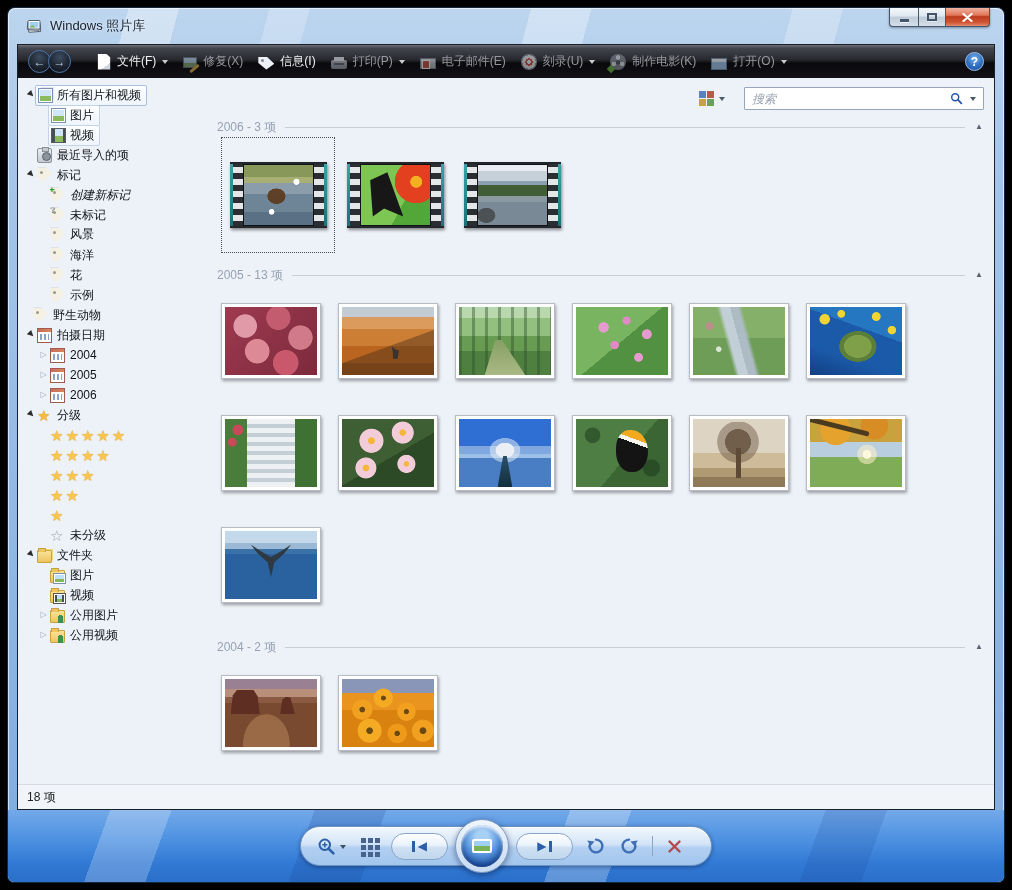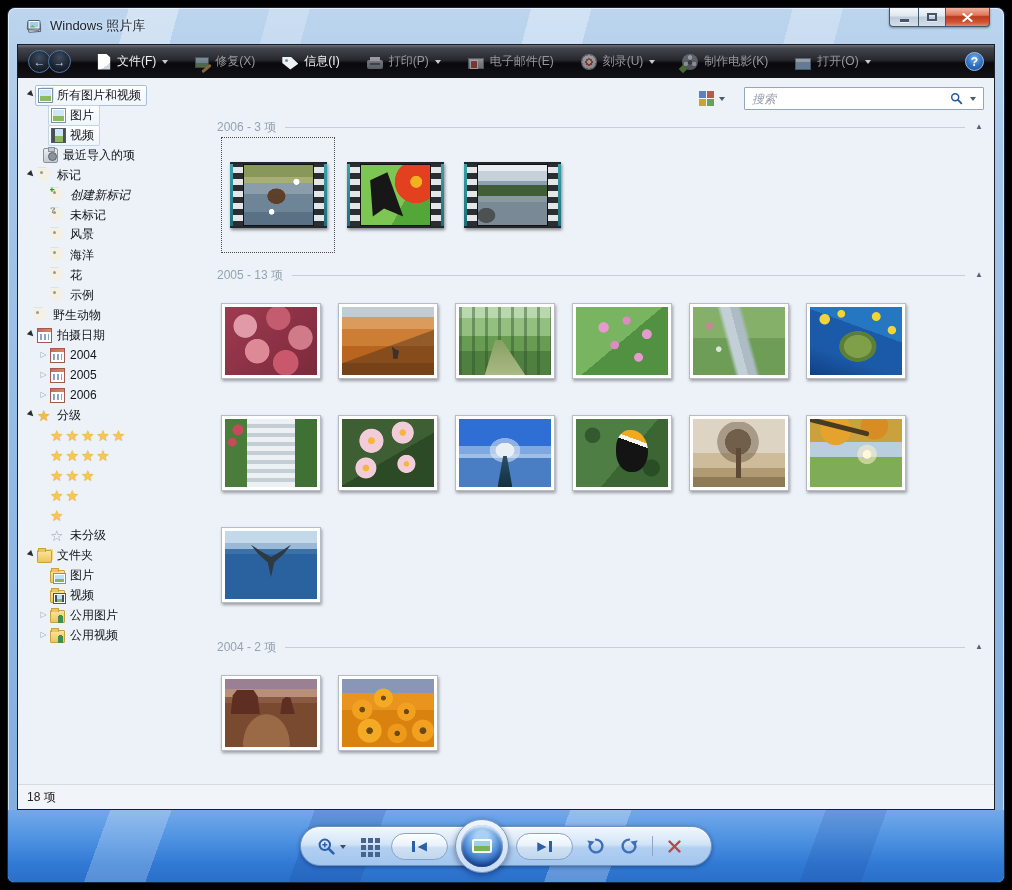--- a/index.html
+++ b/index.html
@@ -41,21 +41,21 @@
   .inner { position:absolute; left:9px; right:9px; top:36px; bottom:72px; z-index:2;
     border:1px solid #1a2028; background:#edf2f9; display:flex; flex-direction:column; }
   .toolbar { height:33px; flex:none; display:flex; align-items:center; padding:0 10px; gap:0;
     background:linear-gradient(180deg,#6d7078 0%,#43454d 10%,#27282e 45%,#0a0a0d 55%,#121217 100%);
     color:#f0f0f2; }
   .navpair { display:flex; align-items:center; margin-right:24px; }
   .navcircle { width:23px; height:23px; border-radius:50%; border:1px solid #4f7ab0;
     background:radial-gradient(circle at 50% 30%, #3d4c60 0%, #1b232e 60%, #0c1016 100%);
     color:#b9cfe6; font-size:12px; display:flex; align-items:center; justify-content:center; }
   .navcircle + .navcircle { margin-left:-3px; }
-  .tb-items { display:flex; align-items:center; gap:27px;text-align:right; }
+  .tb-items { display:flex; align-items:center; gap:15px;text-align:right; }
   .tb-item { display:flex; align-items:center; gap:6px; font-size:12px; cursor:default; }
   .tb-item.muted { color:#96979d; }
   .tb-item.muted .ti { opacity:.62; }
   .caret { width:0; height:0; border:3.5px solid transparent; border-top:4.5px solid #c9cacf; margin-top:4px; }
   .help-btn { margin-left:auto; width:19px; height:19px; border-radius:50%; color:#fff; font-size:12px; font-weight:bold;
     background:radial-gradient(circle at 50% 32%, #79b1ea 0%, #2f6fc2 55%, #1b4f9c 100%);
     border:1px solid #9cc0e8; display:flex; align-items:center; justify-content:center; }
 
   
   .ti { width:16px; height:16px; position:relative; flex:none; }
@@ -413,21 +413,21 @@
               <span class="tree-label">图片</span>
             </span>
           </div>
           <div class="tree-row" style="padding-left: 19px;">
             <span class="expander"></span>
             <span class="node-box">
               <span class="si si-film"></span>
               <span class="tree-label">视频</span>
             </span>
           </div>
-          <div class="tree-row" style="padding-left: 12px;">
+          <div class="tree-row" style="padding-left: 6px;">
             <span class="expander"></span>
             <span class="si si-camera"></span>
             <span class="tree-label">最近导入的项</span>
           </div>
           <div class="tree-row" style="padding-left: 6px;">
             <span class="expander open">▶</span>
             <span class="si si-tag"></span>
             <span class="tree-label">标记</span>
           </div>
           <div class="tree-row" style="padding-left: 19px;">

